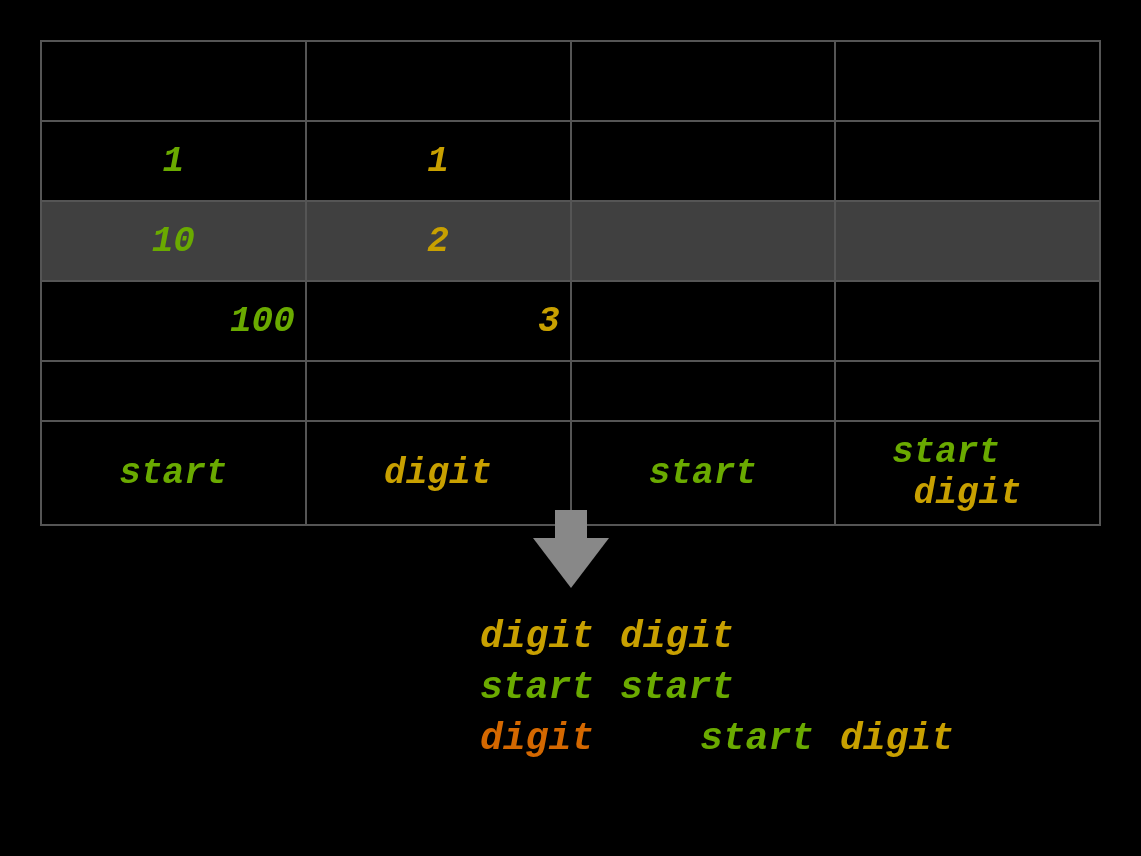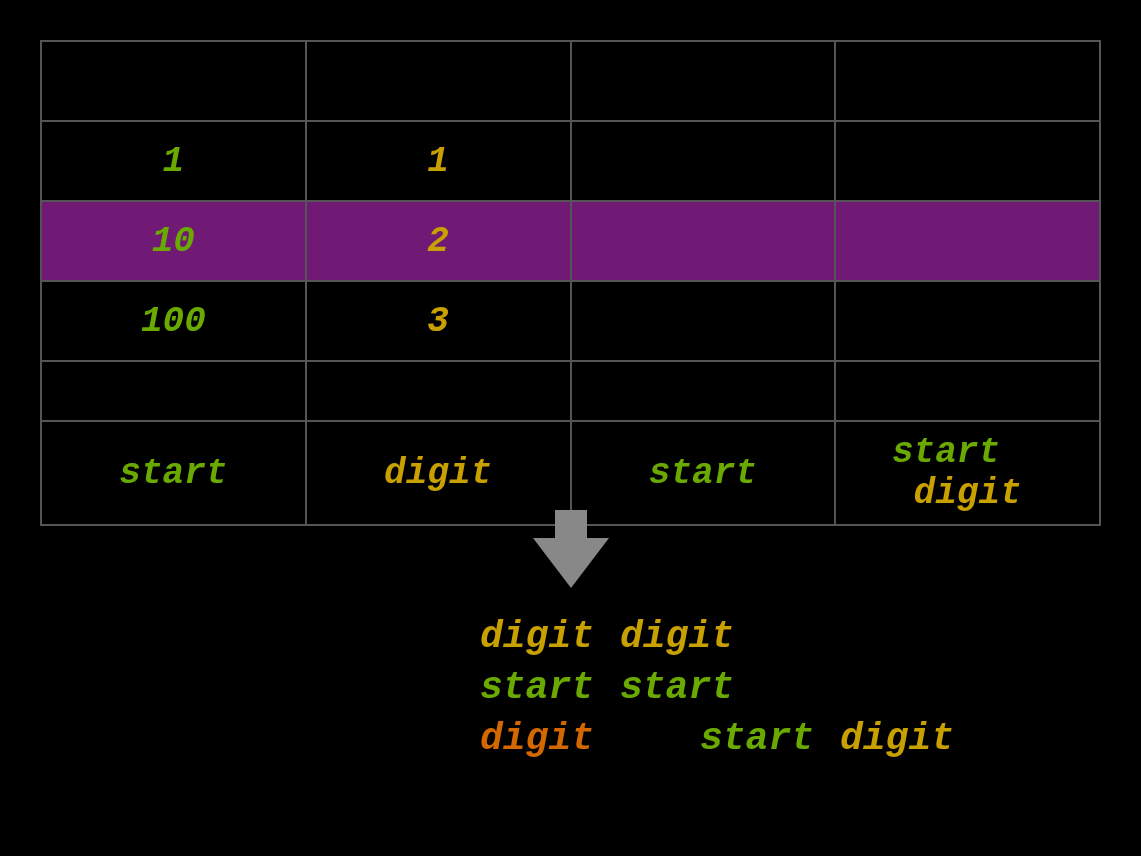--- a/index.html
+++ b/index.html
@@ -62,26 +62,27 @@
       background: #000;
     }
 
     
     .row-2 td {
       background: #000;
     }
 
     
     .row-3 td {
-      background: #701a75;
+      background: #404040;
     }
 
     
     .row-4 td {
       background: #000;
+      text-align: right;
     }
 
     
     .row-5 td {
       background: #000;
       height: 60px;
     }
 
     
     .row-6 td {

